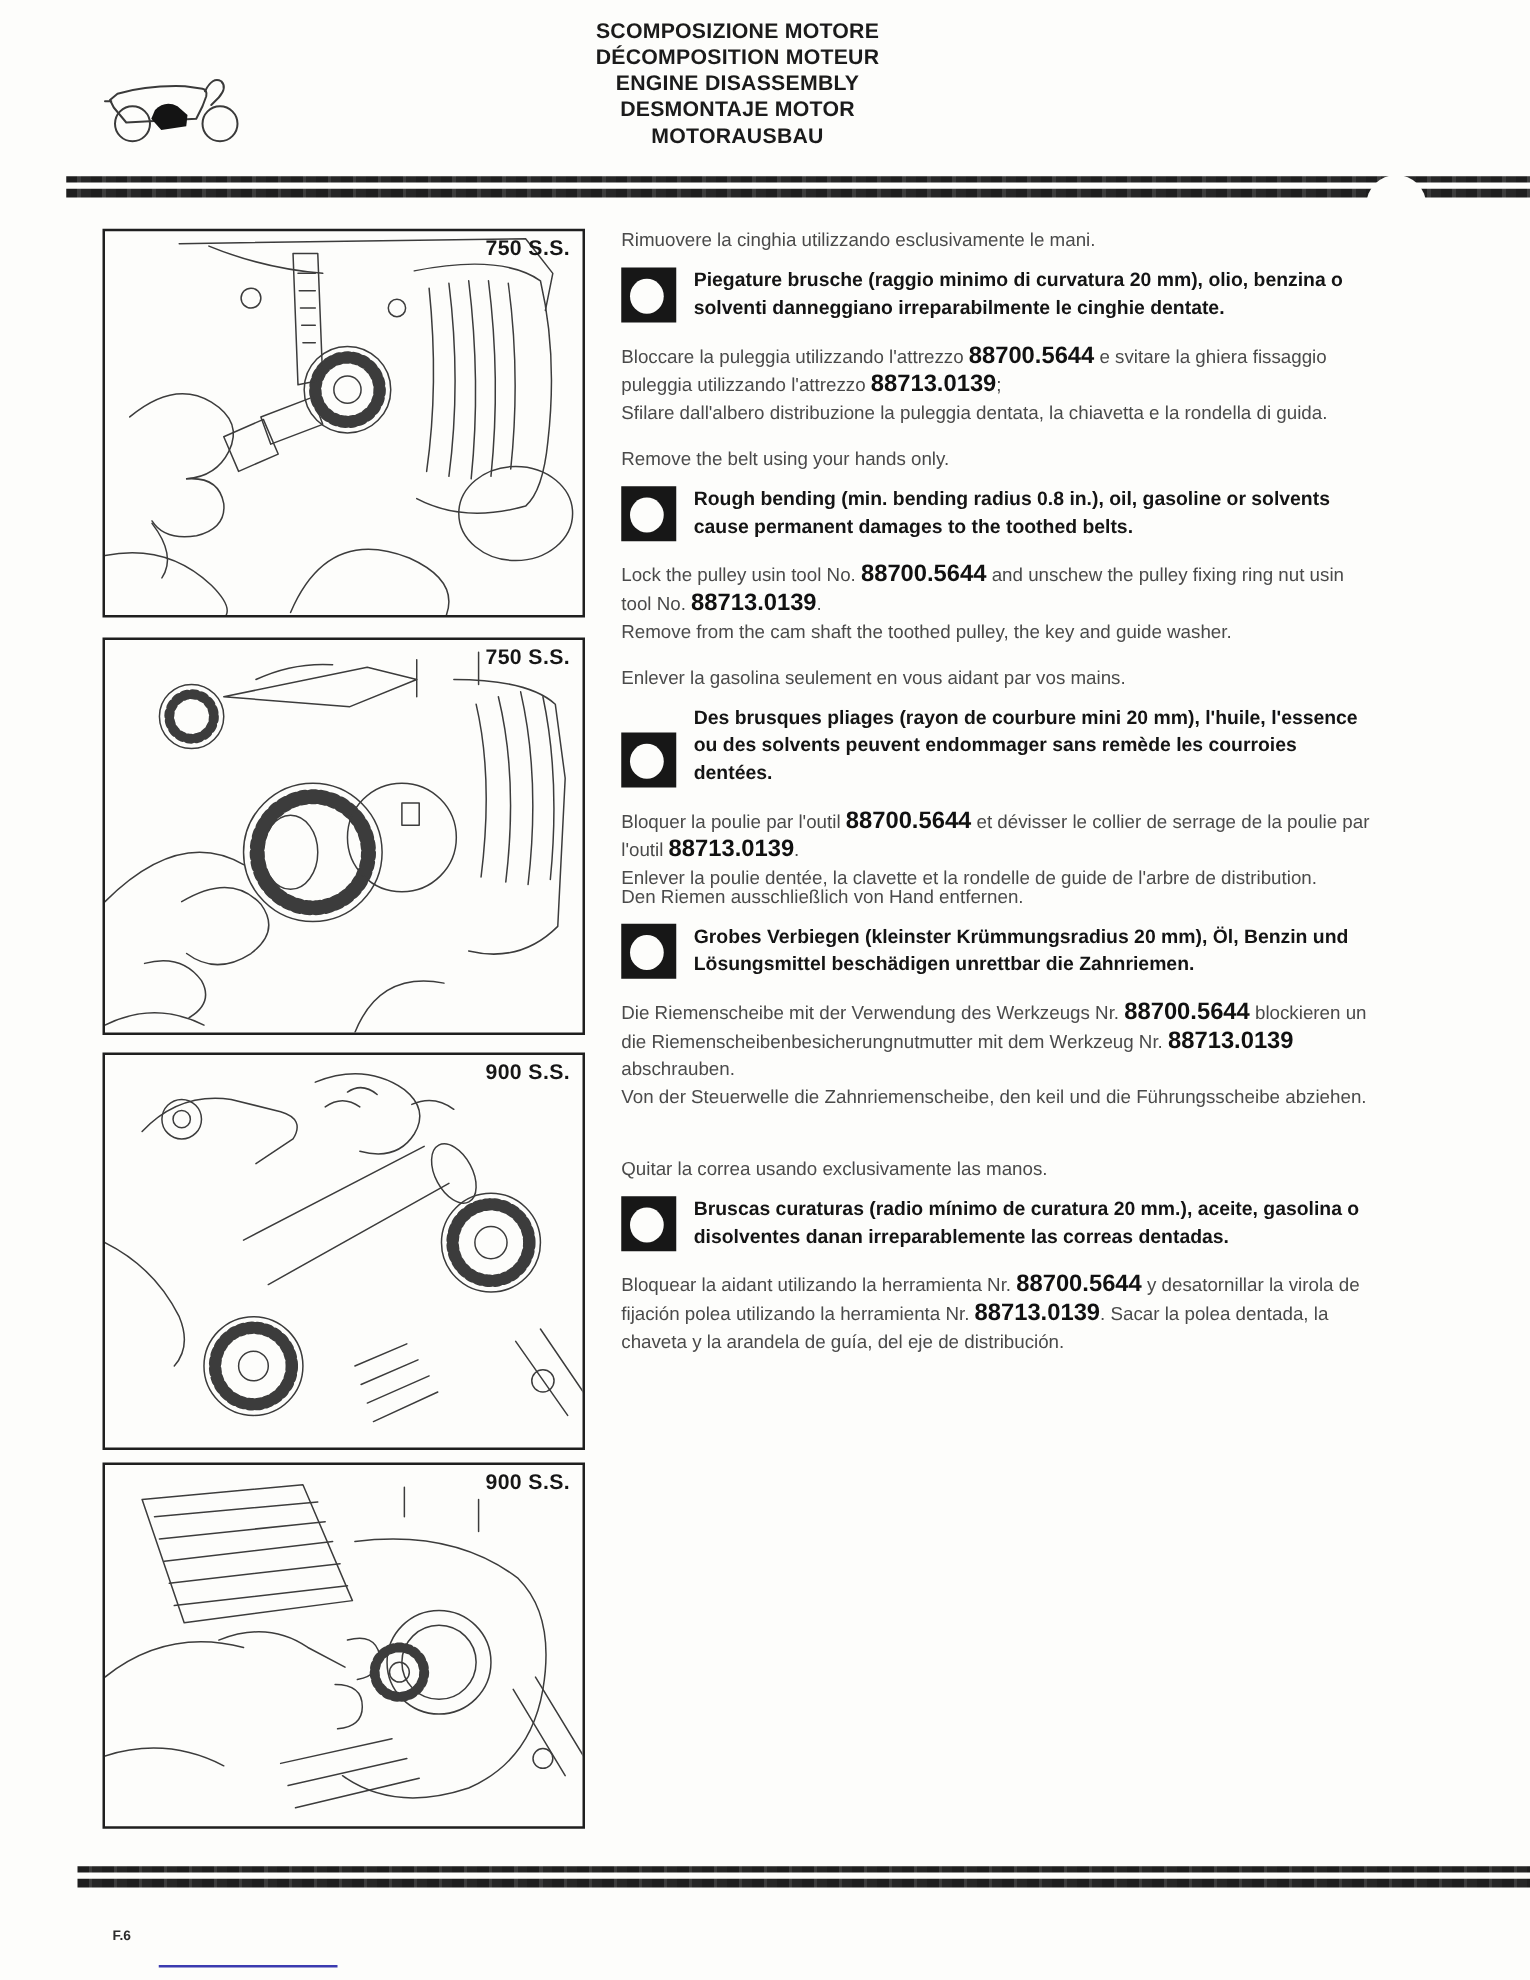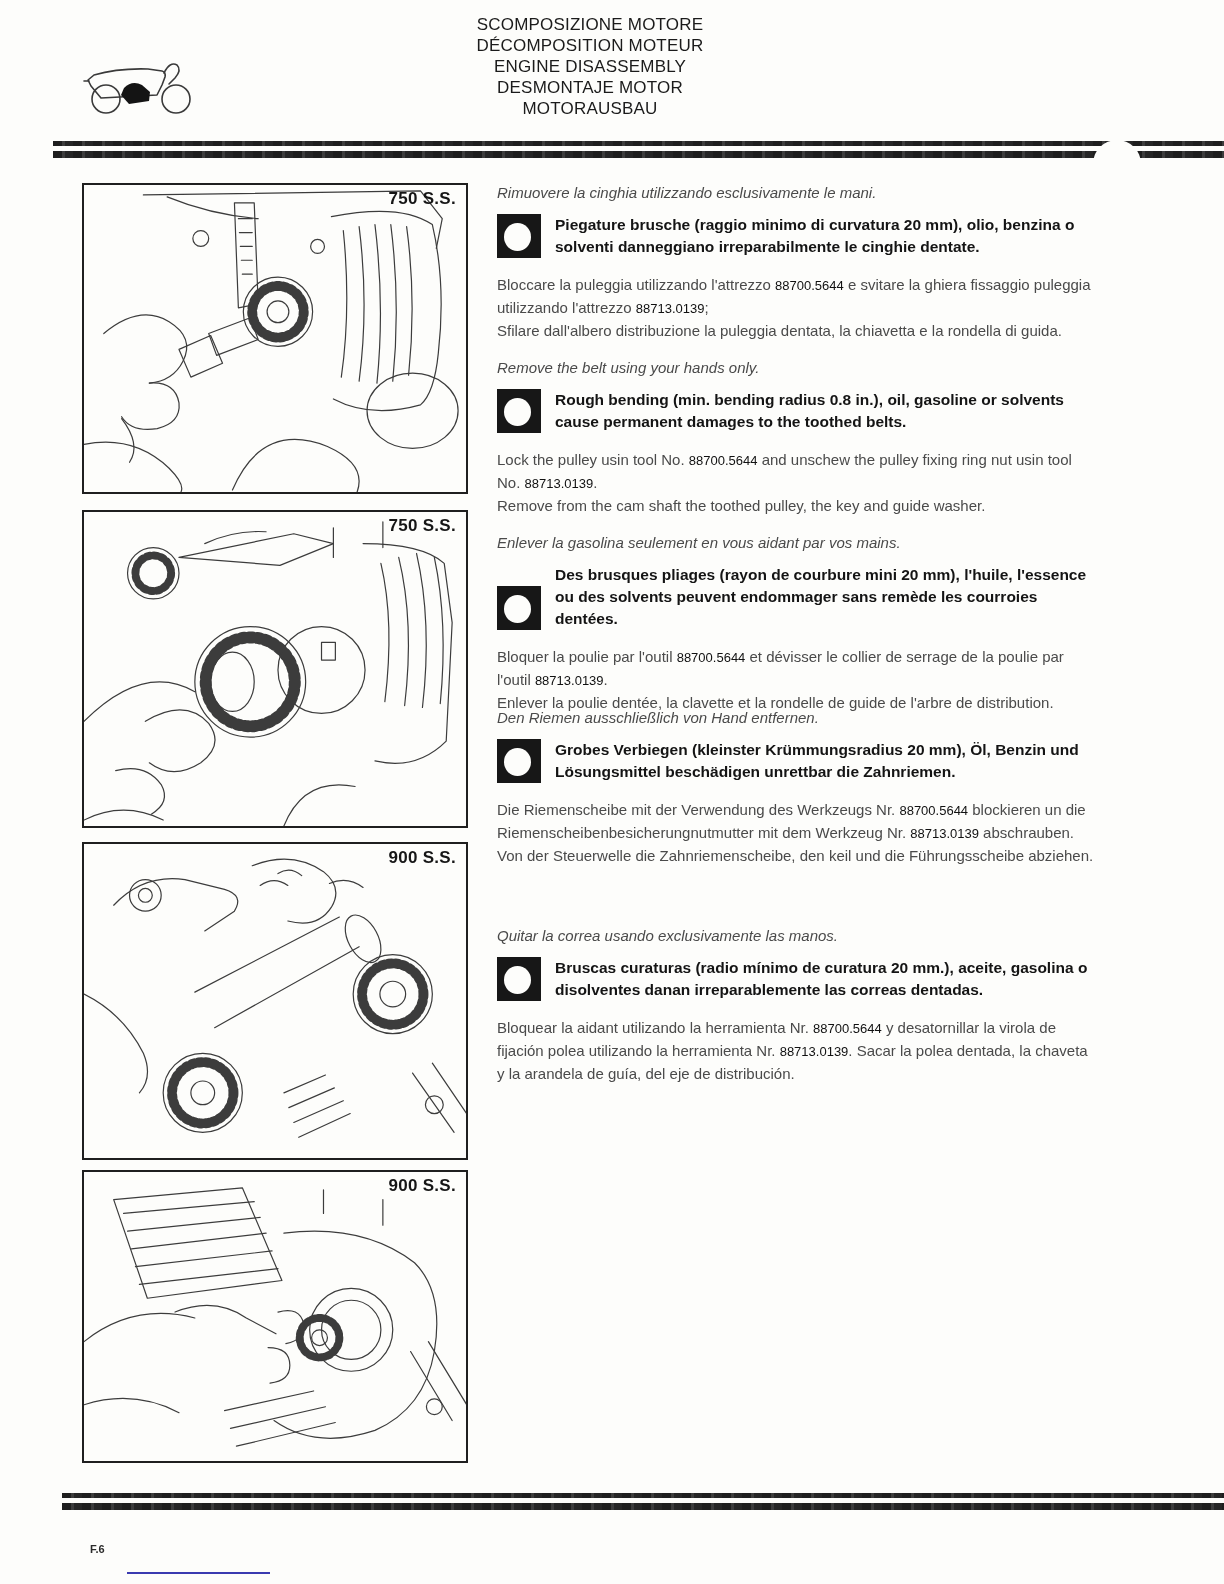--- a/index.html
+++ b/index.html
@@ -8,21 +8,21 @@
     width:1224px;height:1584px;
     background:#fdfdfb;
     font-family:"Liberation Sans", sans-serif;
     color:#3d3d3d;
     overflow:hidden;
   }
   
   .moto{position:absolute;left:78px;top:52px;width:126px;height:66px;}
   .header-titles{
     position:absolute;left:360px;top:14px;width:460px;
-    text-align:center;font-weight:normal;font-size:17px;line-height:21px;
+    text-align:center;font-weight:bold;font-size:17px;line-height:21px;
     color:#1b1b1b;letter-spacing:.2px;
   }
   .rule{
     position:absolute;height:6px;
     background:repeating-linear-gradient(90deg,#1e1e1e 0 9px,#3c3c3c 9px 12px,#262626 12px 20px);
   }
   .rule-top-1{left:53px;right:0;top:141px;height:5px;}
   .rule-top-2{left:53px;right:0;top:151px;height:7px;}
   .rule-bot-1{left:62px;right:0;top:1493px;height:5px;}
   .rule-bot-2{left:62px;right:0;top:1503px;height:7px;}
@@ -45,36 +45,36 @@
   }
   .figart{position:absolute;left:0;top:0;width:100%;height:100%;}
   .figart *{vector-effect:non-scaling-stroke;}
   
   .section{position:absolute;left:497px;width:600px;}
   .sec-0{top:182px;}
   .sec-1{top:357px;}
   .sec-2{top:532px;}
   .sec-3{top:707px;}
   .sec-4{top:925px;}
-  .intro{margin:0;font-size:15px;line-height:21px;color:#4a4a4a;font-style:italic;}
+  .intro{margin:0;font-size:15px;line-height:21px;color:#4a4a4a;}
   .warn-row{display:flex;align-items:flex-end;margin-top:11px;}
   .warn-icon{
     flex:0 0 44px;width:44px;height:44px;background:#171717;
     position:relative;margin-right:14px;
   }
   .warn-dot{
     position:absolute;left:7px;top:9px;width:27px;height:28px;
     background:#fdfdfb;border-radius:50%;
   }
   .warn-text{
     margin:0;font-weight:bold;font-size:15.5px;line-height:22px;color:#141414;
   }
   .para{margin:16px 0 0 0;font-size:15px;line-height:22px;color:#4a4a4a;}
   .para + .para{margin-top:0;}
-  .para .b{font-weight:normal;color:#111;font-size:13px;}
+  .para .b{font-weight:bold;color:#111;font-size:19px;}
   
   .page-number{
     position:absolute;left:90px;top:1543px;
     font-weight:bold;font-size:11px;color:#2b2b2b;
   }
   .blue-underline{
     position:absolute;left:127px;top:1572px;width:143px;height:2px;
     background:#3b3bb0;
   }
 </style>

